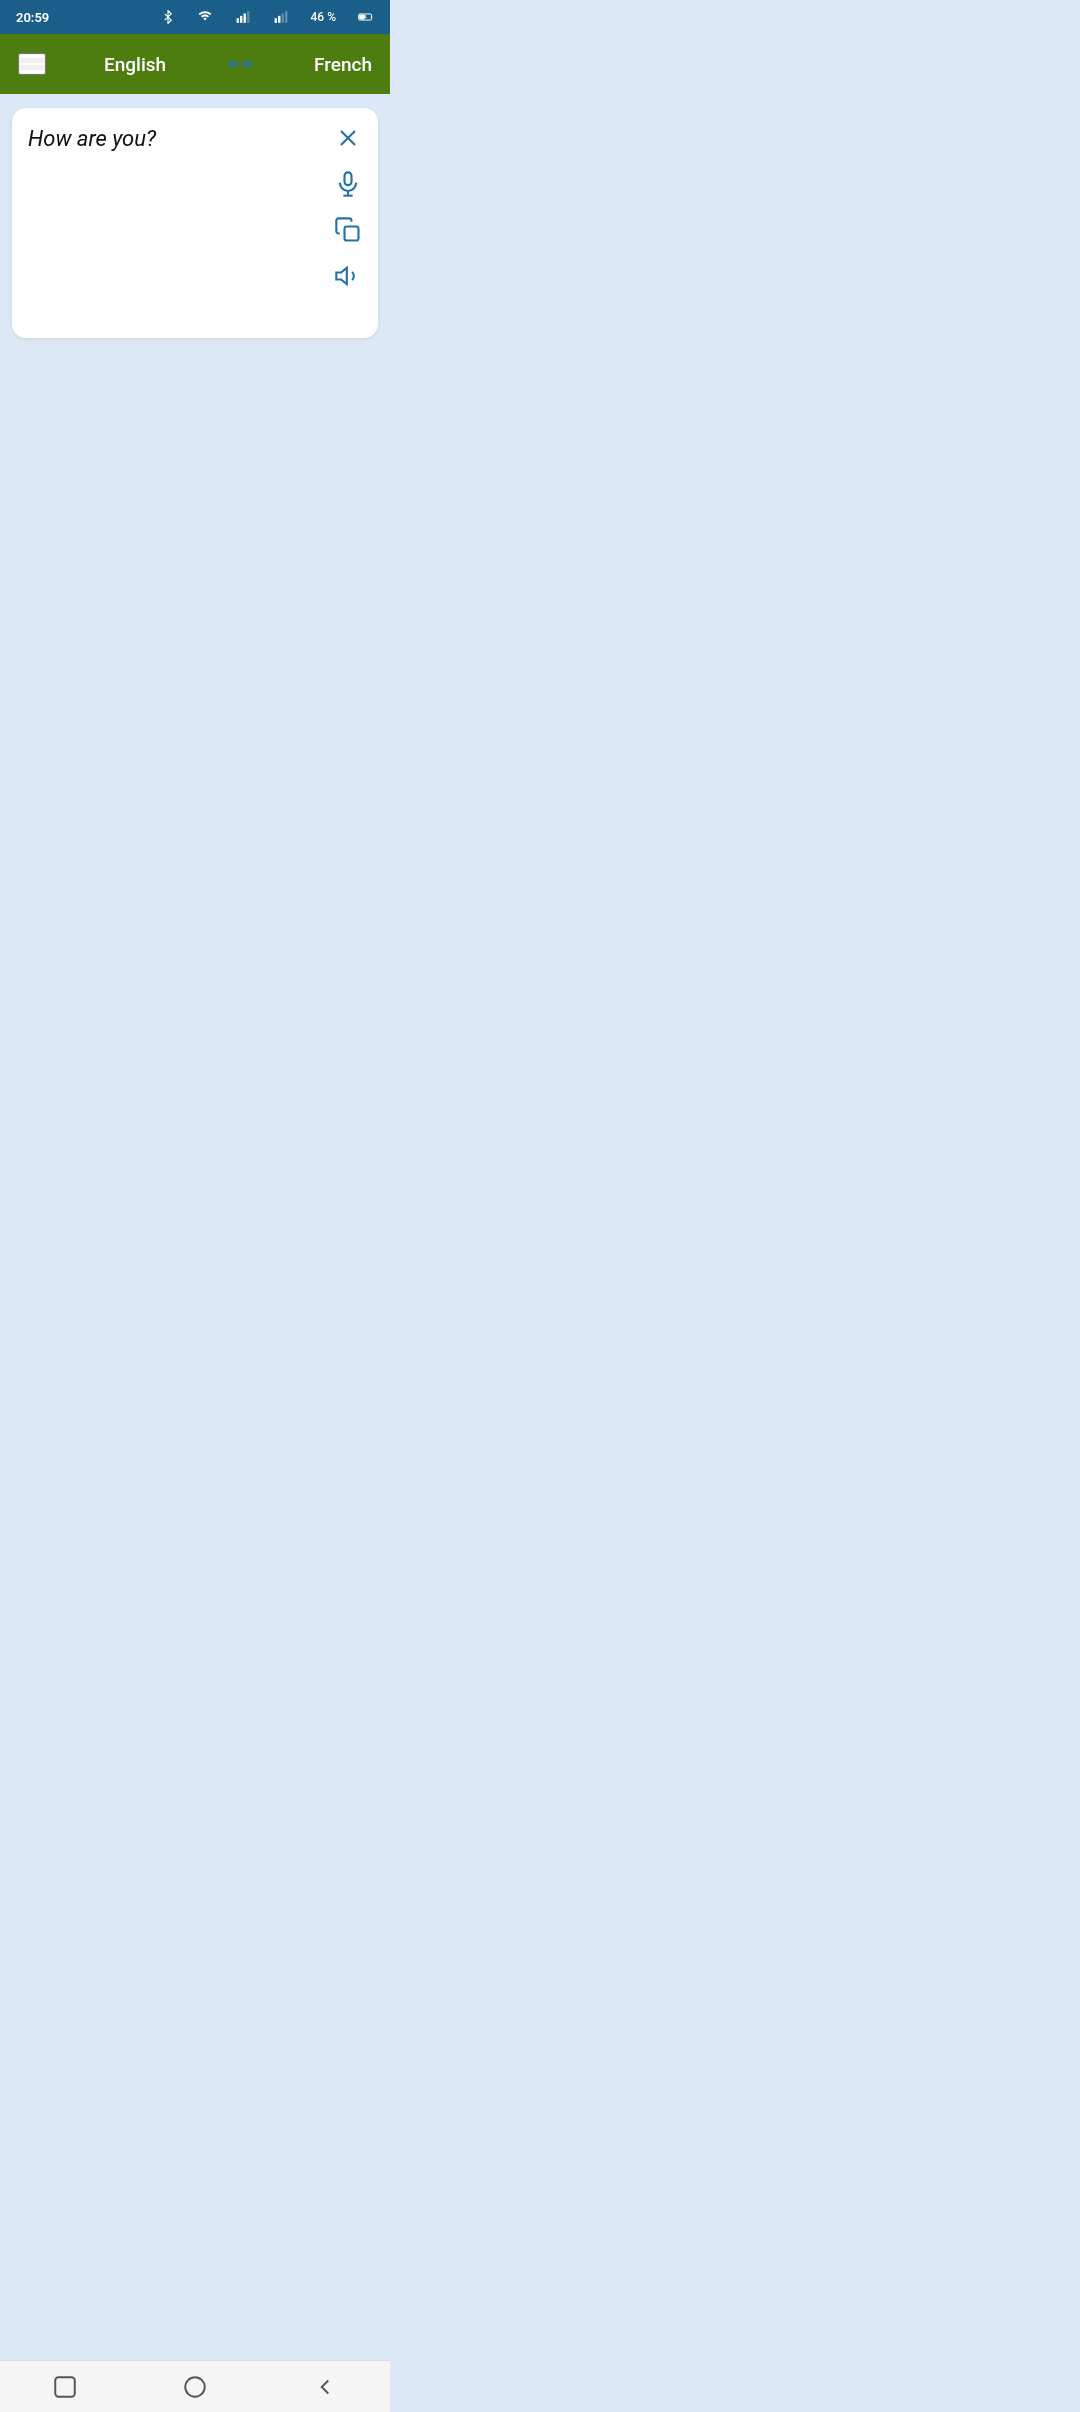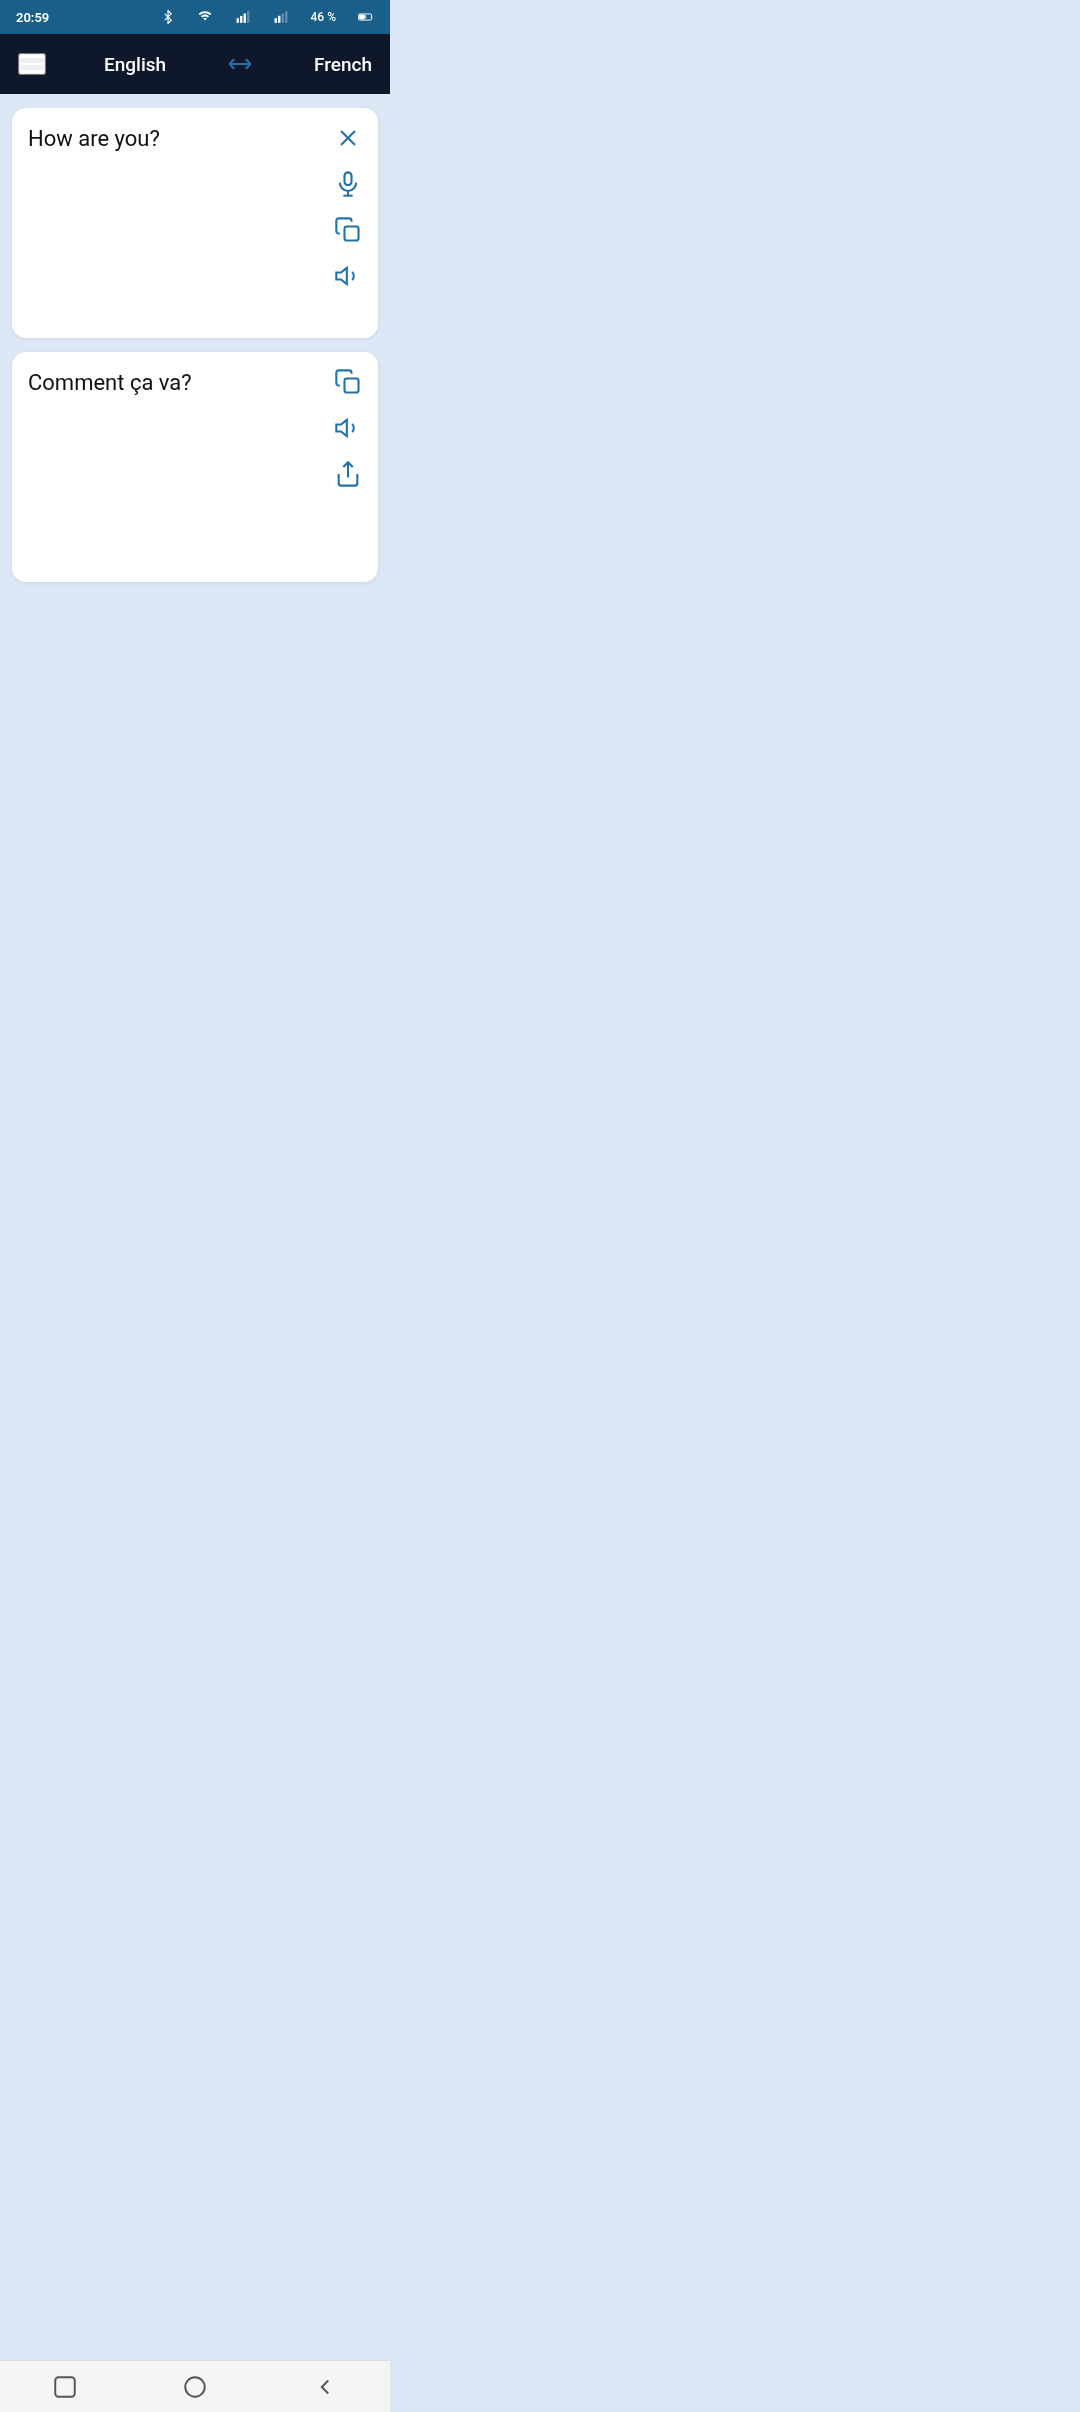--- a/index.html
+++ b/index.html
@@ -36,21 +36,21 @@
 
     .status-bar-right {
       display: flex;
       align-items: center;
       gap: 22px;
       font-size: 12px;
     }
 
     
     .toolbar {
-      background-color: #0f172a;
+      background-color: #4d7c0f;
       display: flex;
       align-items: center;
       justify-content: space-between;
       padding: 0 18px;
       height: 60px;
     }
 
     .toolbar-menu-icon {
       color: white;
       font-size: 22px;
@@ -84,20 +84,21 @@
     }
 
     
     .main-content {
       background-color: #dce8f5;
       padding: 14px 12px;
       display: flex;
       flex-direction: column;
       gap: 14px;
       min-height: calc(872px - 30px - 60px - 52px);
+      font-style: italic;
     }
 
     
     .translation-card {
       background: white;
       border-radius: 14px;
       padding: 16px;
       position: relative;
       min-height: 230px;
       box-shadow: 0 1px 4px rgba(0,0,0,0.08);
@@ -260,47 +261,20 @@
 
       <button class="card-icon-btn" title="Speak">
         <svg viewBox="0 0 24 24" stroke="#2272a8" stroke-width="1.8" fill="none">
           <polygon points="11 5 6 9 2 9 2 15 6 15 11 19 11 5"></polygon>
           <path d="M15.54 8.46a5 5 0 0 1 0 7.07"></path>
         </svg>
       </button>
     </div>
   </div>
 
-  <div class="translation-card">
-    <div class="card-text">Comment ça va?</div>
-    <div class="card-actions">
-
-      <button class="card-icon-btn" title="Copy">
-        <svg viewBox="0 0 24 24" stroke="#2272a8" stroke-width="1.8" fill="none">
-          <rect x="9" y="9" width="12" height="12" rx="2"></rect>
-          <path d="M5 15H4a2 2 0 0 1-2-2V4a2 2 0 0 1 2-2h9a2 2 0 0 1 2 2v1"></path>
-        </svg>
-      </button>
-
-      <button class="card-icon-btn" title="Speak">
-        <svg viewBox="0 0 24 24" stroke="#2272a8" stroke-width="1.8" fill="none">
-          <polygon points="11 5 6 9 2 9 2 15 6 15 11 19 11 5"></polygon>
-          <path d="M15.54 8.46a5 5 0 0 1 0 7.07"></path>
-        </svg>
-      </button>
-
-      <button class="card-icon-btn" title="Share">
-        <svg viewBox="0 0 24 24" stroke="#2272a8" stroke-width="1.8" fill="none">
-          <path d="M4 12v8a2 2 0 0 0 2 2h12a2 2 0 0 0 2-2v-8"></path>
-          <polyline points="16 6 12 2 8 6"></polyline>
-          <line x1="12" y1="2" x2="12" y2="15"></line>
-        </svg>
-      </button>
-    </div>
-  </div>
 
 </div>
 
 <div class="bottom-nav">
   <button class="nav-btn">
     <svg viewBox="0 0 24 24" stroke="#555" stroke-width="1.8" fill="none">
       <rect x="3" y="3" width="18" height="18" rx="3"></rect>
     </svg>
   </button>
   <button class="nav-btn">

